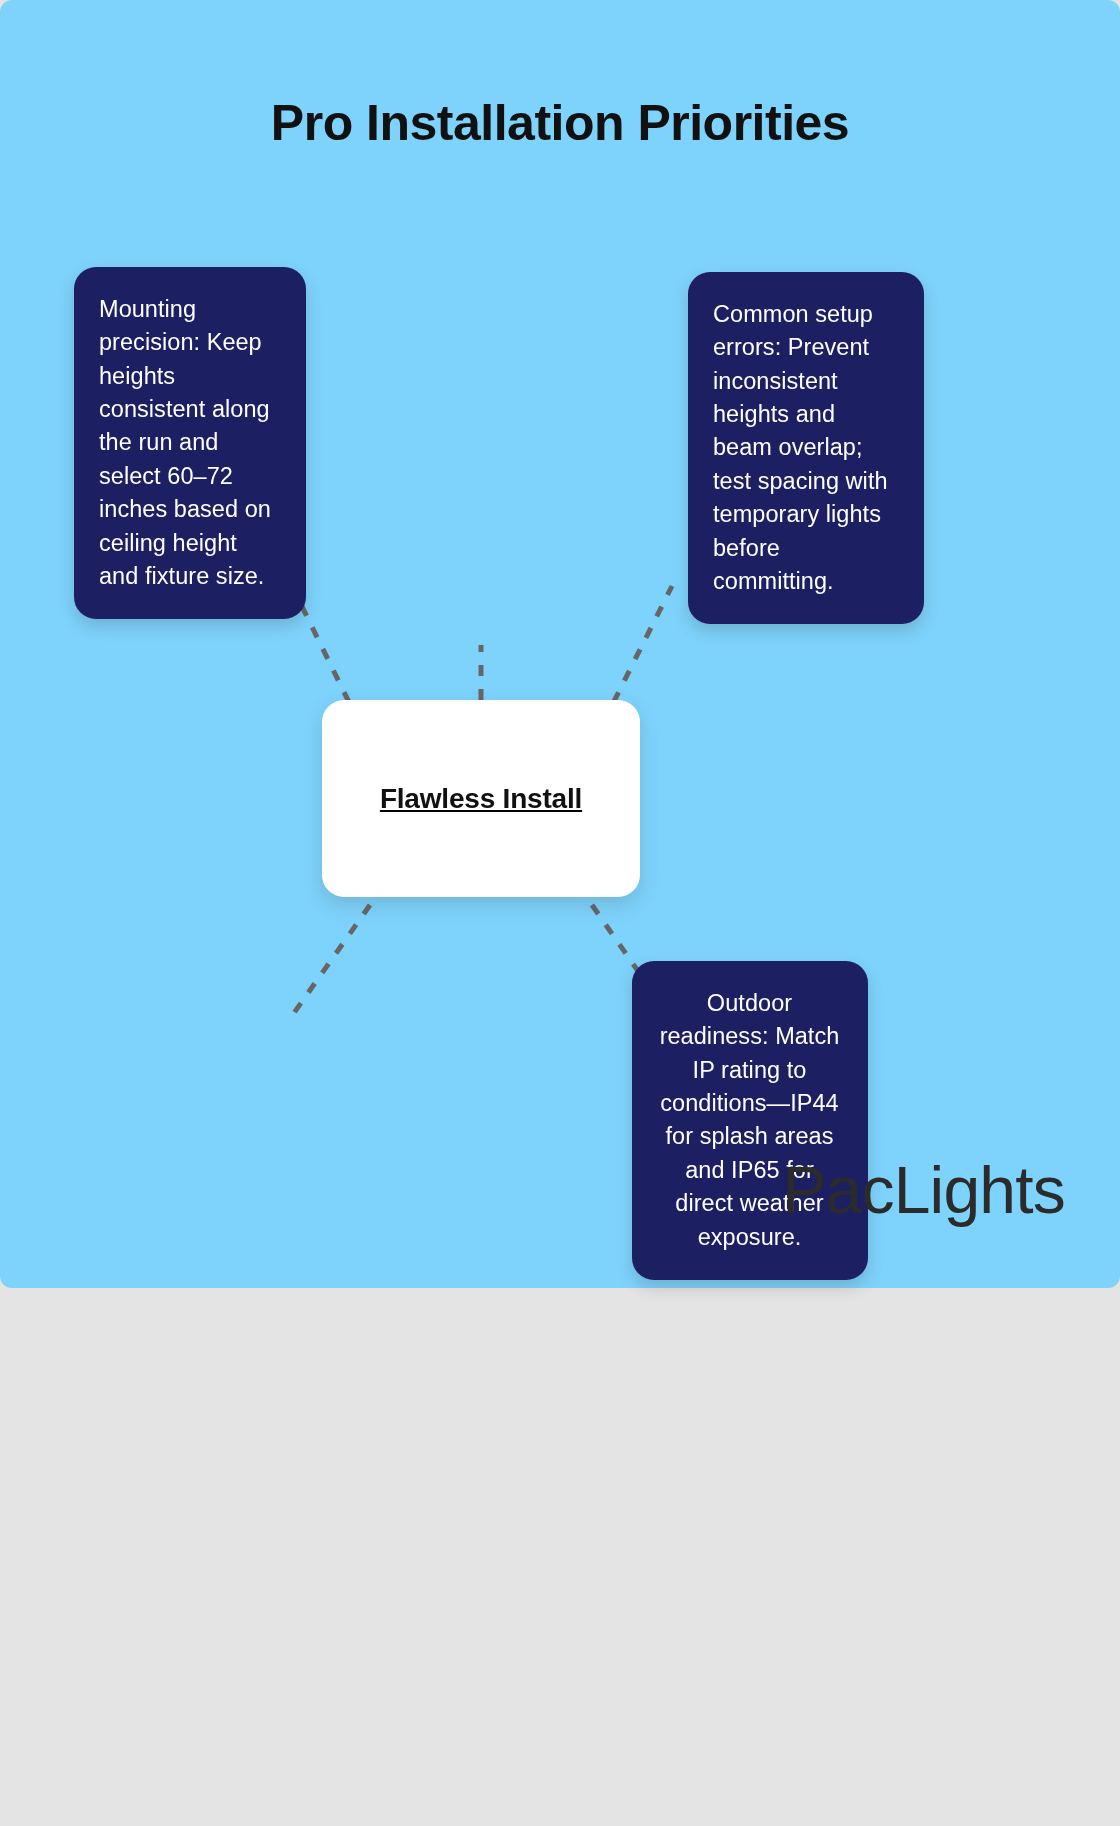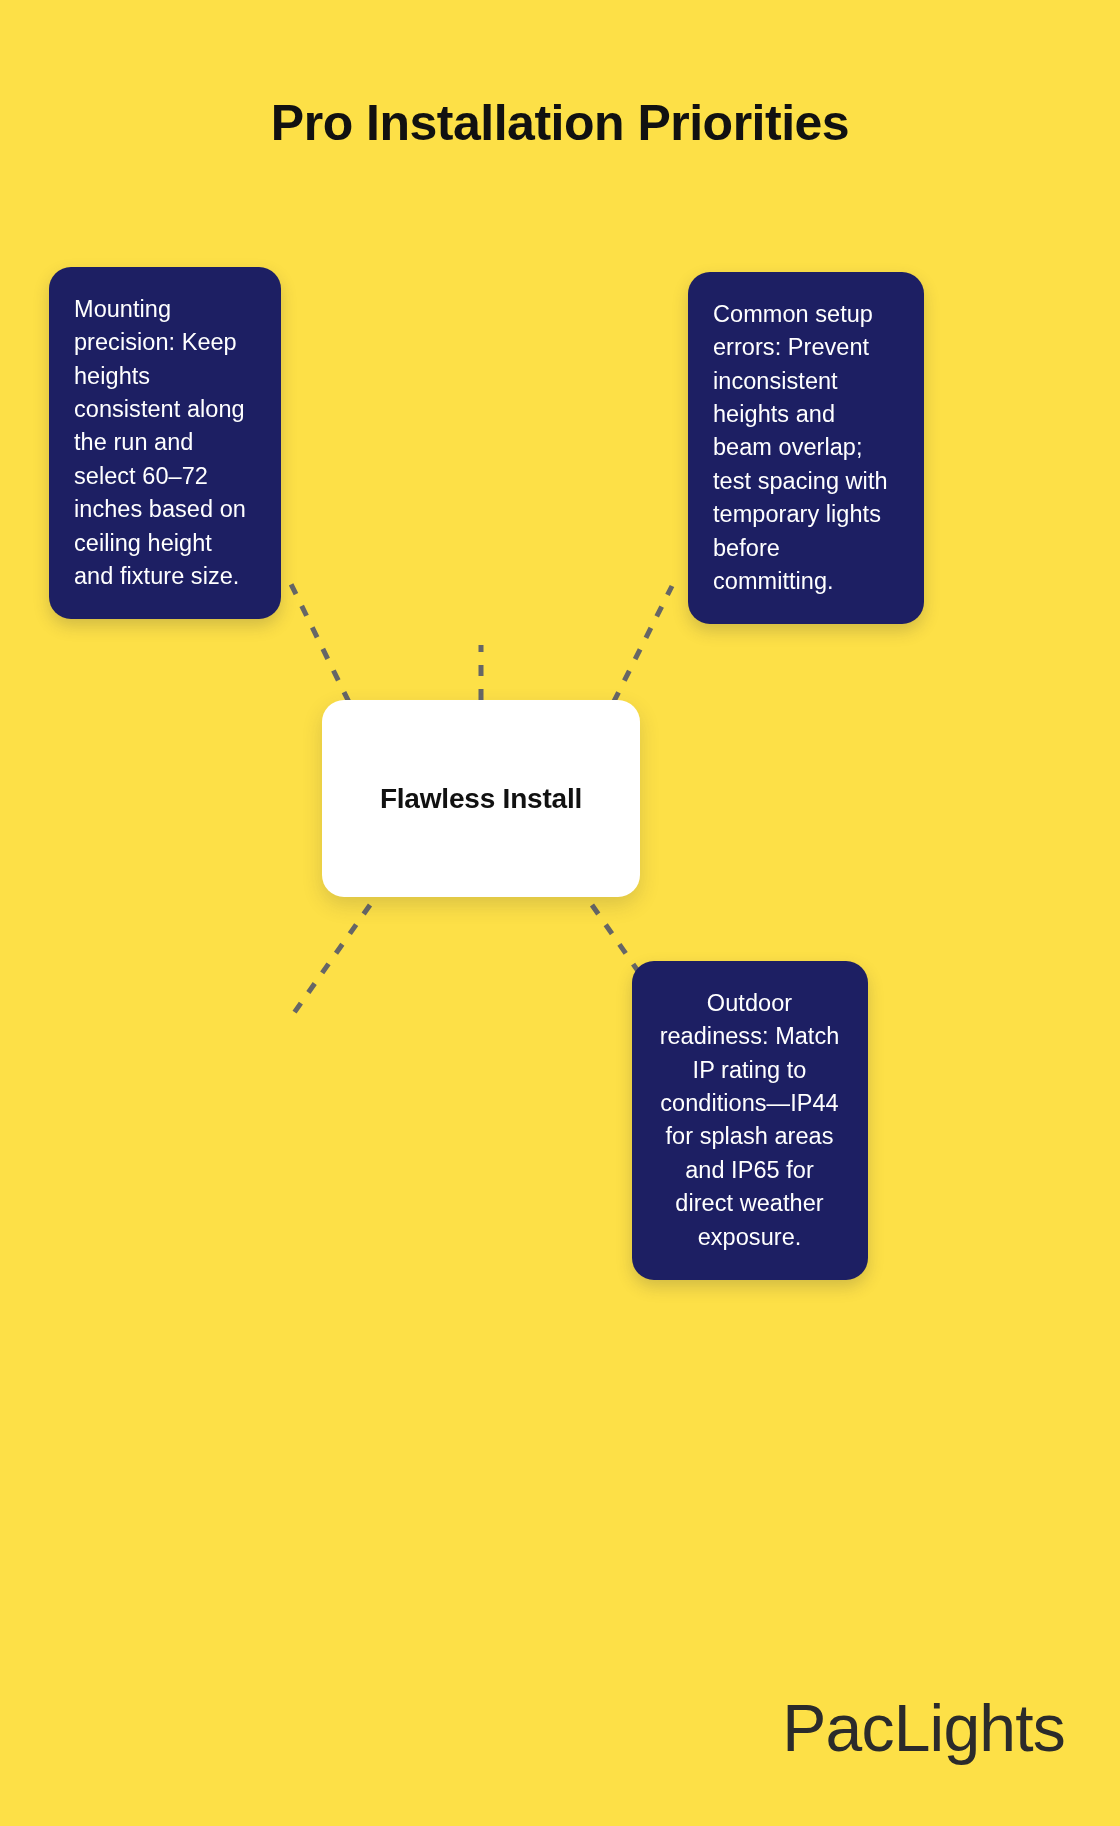--- a/index.html
+++ b/index.html
@@ -9,22 +9,23 @@
   body {
     width: 1120px;
     height: 1826px;
     background: #e3e4e3;
     font-family: "Liberation Sans", "DejaVu Sans", sans-serif;
     overflow: hidden;
   }
   #stage {
     position: relative;
     width: 1120px;
-    height: 1826px;
-    background: #fde047;
+    height: 1288px;
+    background: #7dd3fc;
+    border-radius: 12px;
   }
 
   
   #title {
     position: absolute;
     left: 0;
     top: 95px;
     width: 1120px;
     text-align: center;
     font-size: 50px;
@@ -51,39 +52,40 @@
     box-sizing: border-box;
     padding: 26px 26px 26px 25px;
     color: #ffffff;
     font-size: 23.5px;
     line-height: 1.42;
     font-weight: 400;
     box-shadow: 0 7px 16px rgba(60,60,60,0.22);
     letter-spacing: 0.05px;
   }
 
-  #card-1 { left: 49px;  top: 267px;  width: 232px; }
+  #card-1 { left: 74px;  top: 267px;  width: 232px; }
   #card-2 { left: 365px; top: 283px;  width: 232px; }
   #card-3 { left: 688px; top: 272px;  width: 236px; }
   #card-4 { left: 57px;  top: 961px;  width: 232px; }
   #card-5 { left: 632px; top: 961px;  width: 236px; text-align: center; }
 
   
   #center-node {
     position: absolute;
     left: 322px;
     top: 700px;
     width: 318px;
     height: 197px;
     background: #ffffff;
     border-radius: 22px;
     display: flex;
     align-items: center;
     justify-content: center;
     box-shadow: 0 8px 20px rgba(60,60,60,0.18);
+    text-decoration: underline;
   }
   #center-label {
     font-size: 28px;
     font-weight: 700;
     color: #111111;
     text-align: center;
     letter-spacing: -0.2px;
   }
 
   

